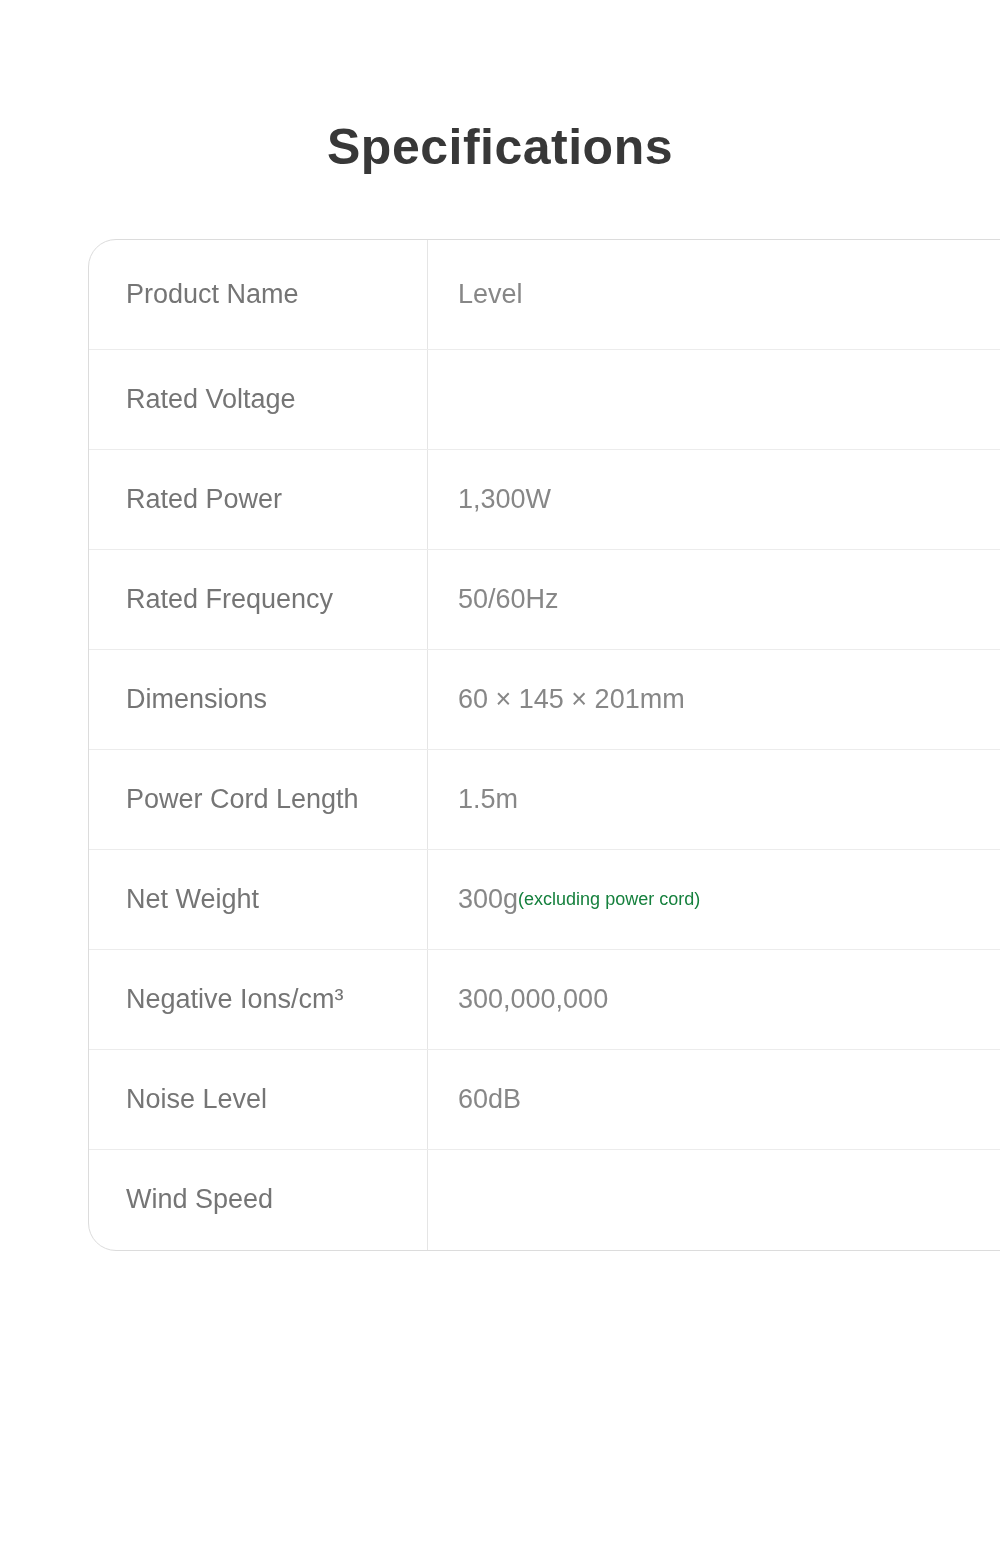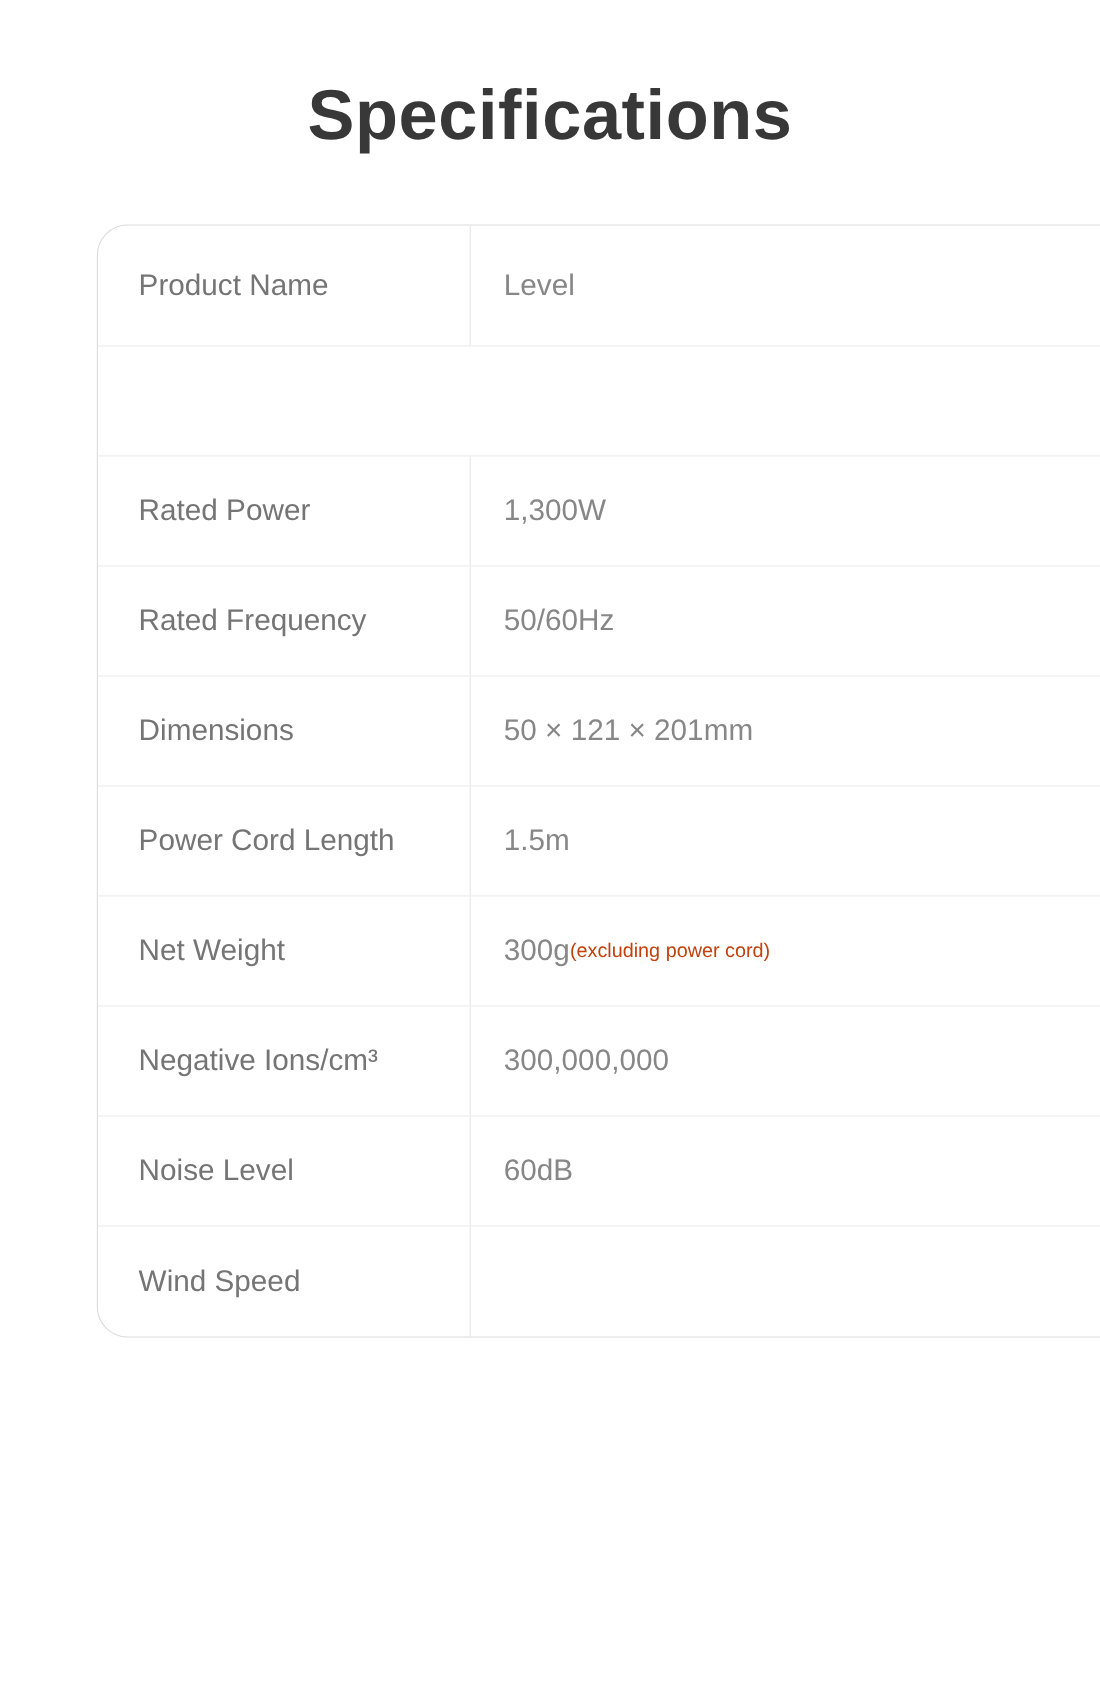--- a/index.html
+++ b/index.html
@@ -8,23 +8,23 @@
     background: #ffffff;
     font-family: "Liberation Sans", sans-serif;
   }
   .page {
     width: 1000px;
     height: 1545px;
     background: #ffffff;
     overflow: hidden;
   }
   .title {
-    padding-top: 64px;
+    padding-top: 116px;
     text-align: center;
-    font-size: 64px;
+    font-size: 50px;
     line-height: 1.25;
     font-weight: 700;
     letter-spacing: 0.5px;
     color: #383838;
   }
   .spec-table {
     width: 997px;
     margin: 60px 0 0 88px;
     border: 1px solid #dcdcdc;
     border-radius: 28px;
@@ -51,21 +51,21 @@
     padding-left: 37px;
     color: #757575;
   }
   .cell.value {
     flex: 1 1 auto;
     padding-left: 30px;
     color: #878787;
   }
   .cell.value .note {
     font-size: 18px;
-    color: #c2410c;
+    color: #15803d;
     white-space: pre;
   }
 </style>
 </head>
 <body>
 
 <div class="page">
 
   <h1 class="title">Specifications</h1>
 
@@ -73,20 +73,21 @@
 
     <div class="row">
       <div class="cell label">Product Name</div>
       <div class="cell value">
           <span>Level</span>
           <span class="note"></span>
         </div>
     </div>
 
     <div class="row">
+      <div class="cell label">Rated Voltage</div>
     </div>
 
     <div class="row">
       <div class="cell label">Rated Power</div>
       <div class="cell value">
           <span>1,300W</span>
           <span class="note"></span>
         </div>
     </div>
 
@@ -94,21 +95,21 @@
       <div class="cell label">Rated Frequency</div>
       <div class="cell value">
           <span>50/60Hz</span>
           <span class="note"></span>
         </div>
     </div>
 
     <div class="row">
       <div class="cell label">Dimensions</div>
       <div class="cell value">
-          <span>50 × 121 × 201mm</span>
+          <span>60 × 145 × 201mm</span>
           <span class="note"></span>
         </div>
     </div>
 
     <div class="row">
       <div class="cell label">Power Cord Length</div>
       <div class="cell value">
           <span>1.5m</span>
           <span class="note"></span>
         </div>

